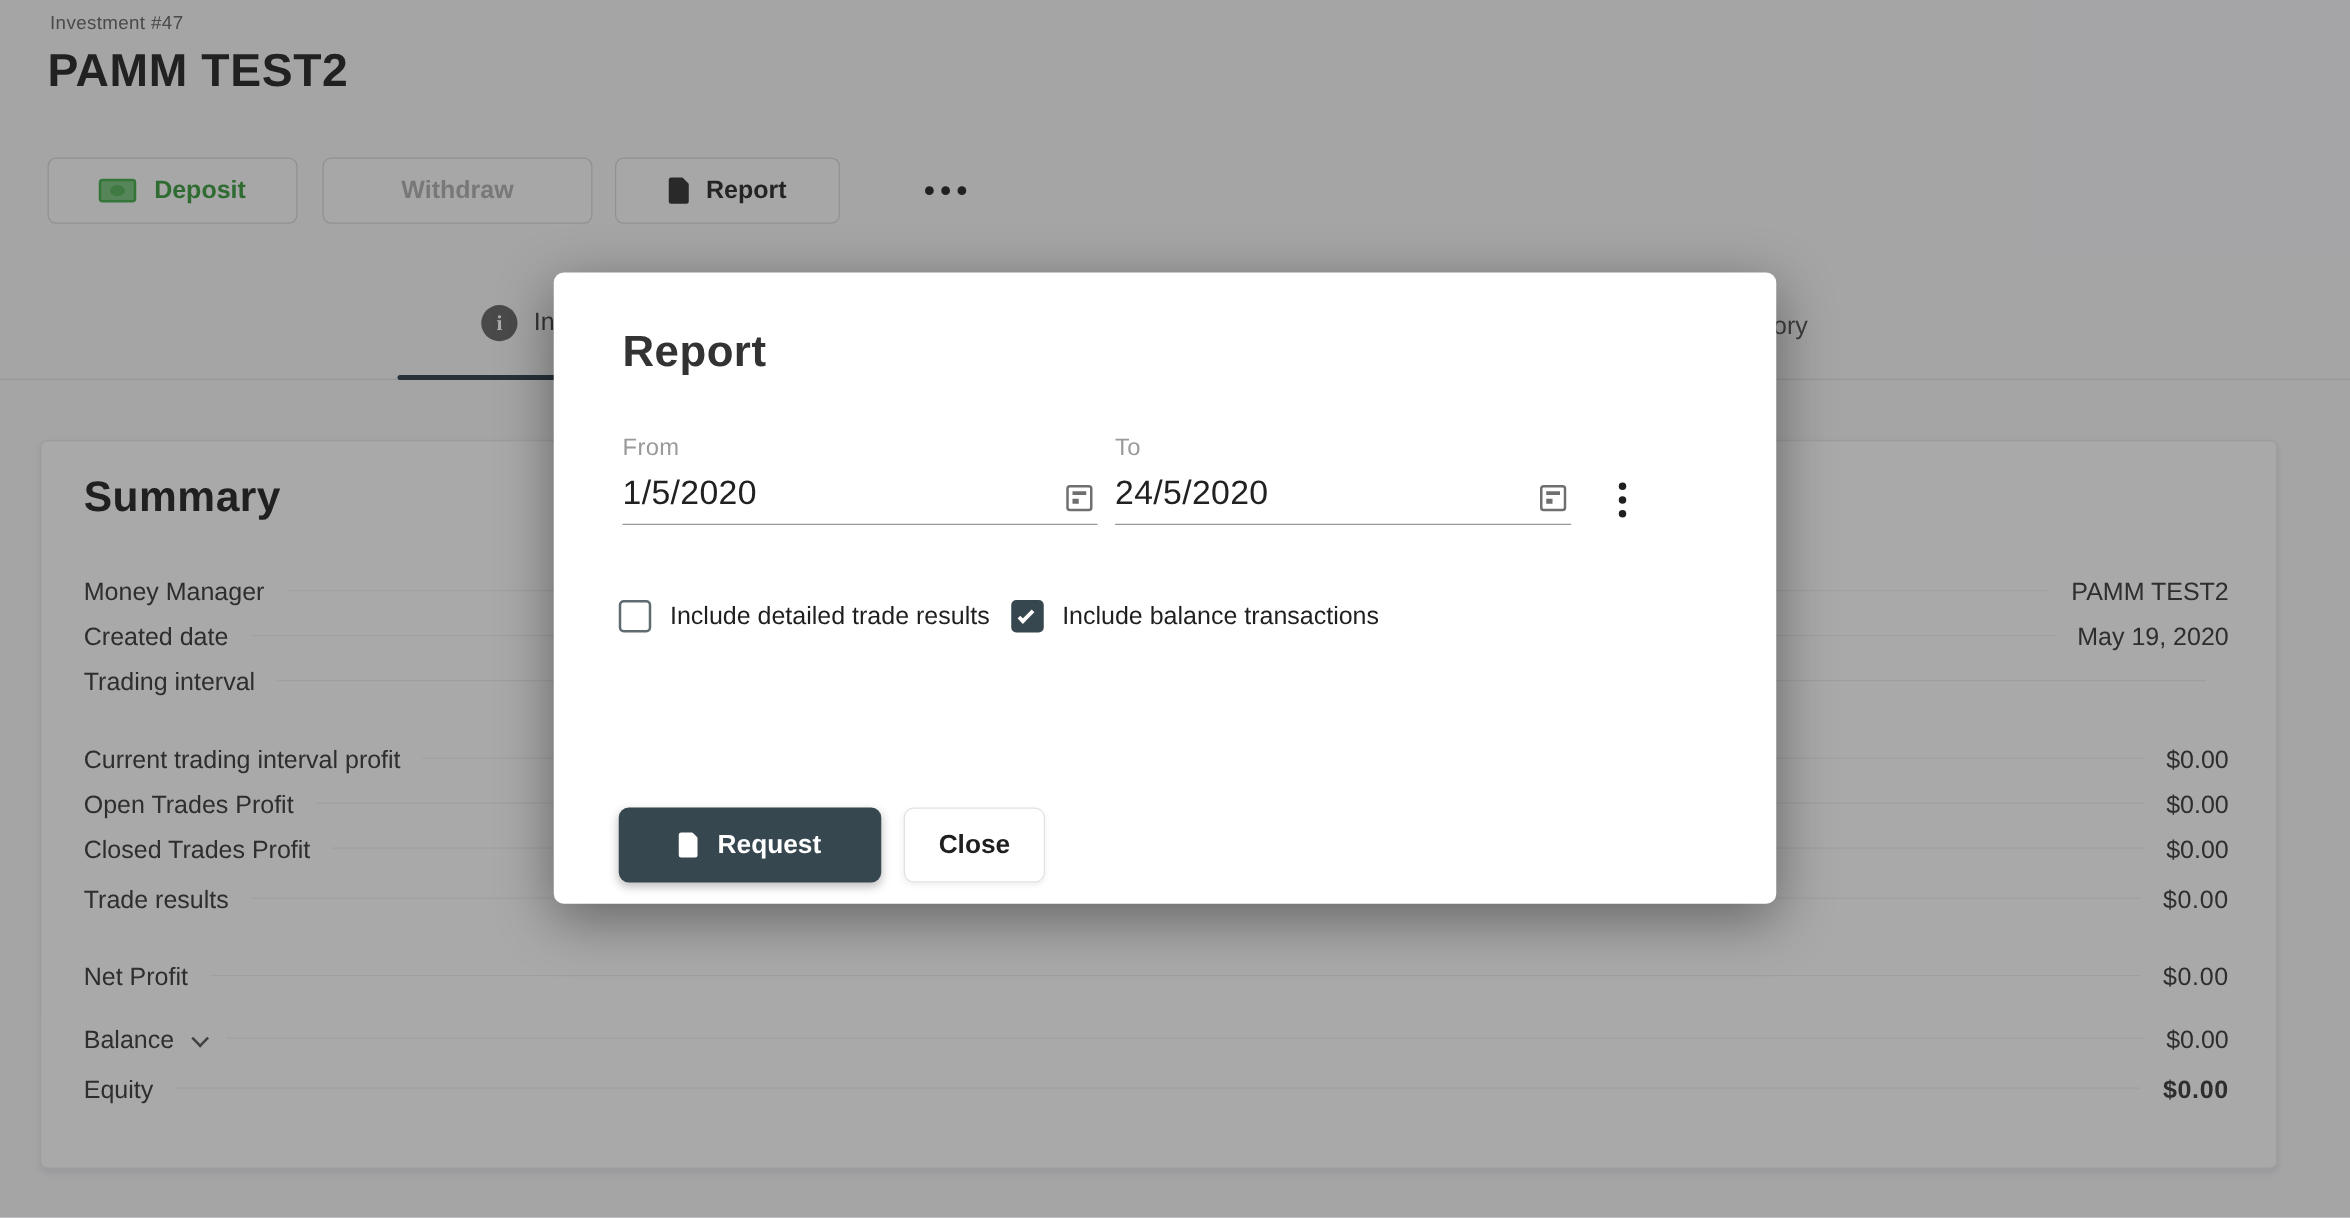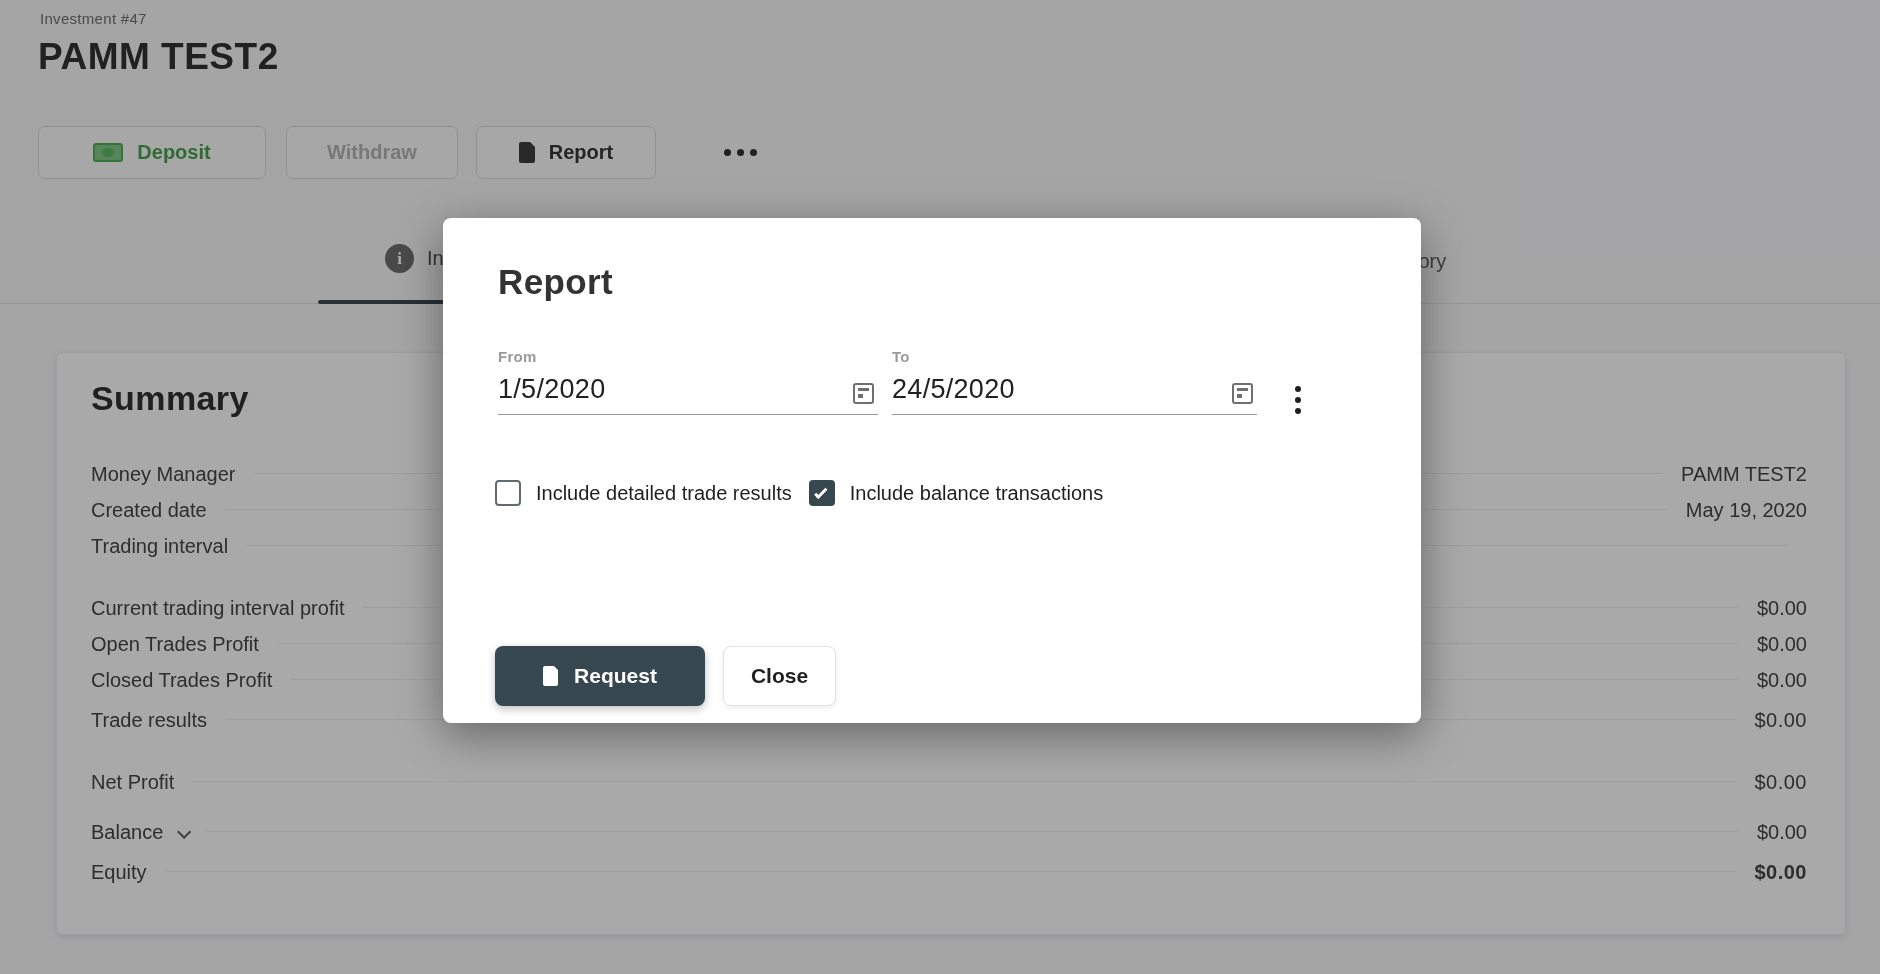--- a/index.html
+++ b/index.html
@@ -14,22 +14,22 @@
 
   .breadcrumb { position:absolute; left:40px; top:10px; font-size:15px; color:#6e6e6e; letter-spacing:.3px; }
   .page-title { position:absolute; left:38px; top:36px; font-size:37px; font-weight:600; color:#2f2f2f; letter-spacing:.5px; }
 
   .toolbar { position:absolute; left:38px; top:125px; height:55px; display:flex; align-items:center; }
   .btn {
     height:53px; display:inline-flex; align-items:center; justify-content:center;
     background:#fbfbfb; border:1px solid #d9d9d9; border-radius:7px;
     font-size:20px; cursor:pointer; padding:0 26px; gap:14px;
   }
-  .btn-deposit { width:228px; color:#43a047; font-weight:600; }
-  .btn-withdraw { width:172px; margin-left:20px; color:#b3b3b3; font-weight:600; }
+  .btn-deposit { width:200px; color:#43a047; font-weight:600; }
+  .btn-withdraw { width:216px; margin-left:20px; color:#b3b3b3; font-weight:600; }
   .btn-report-open { width:180px; margin-left:18px; color:#333; font-weight:600; }
   .more-btn { margin-left:62px; display:flex; gap:6px; cursor:pointer; padding:10px 6px; }
   .more-btn i { width:7px; height:7px; border-radius:50%; background:#2e2e2e; }
 
   
   .banknote { width:30px; height:19px; background:#81c784; border:2px solid #4caf50; border-radius:3px; position:relative; }
   .banknote::after { content:""; position:absolute; left:7px; top:3px; width:12px; height:9px; background:#4caf50; border-radius:50%; opacity:.7; }
 
   
   .doc-icon { width:16px; height:21px; background:#3a3a3a; border-radius:2px; position:relative; }
@@ -39,21 +39,21 @@
   .tabbar-line { position:absolute; left:0; top:303px; width:100%; height:1px; background:#e2e2e2; }
   .tab-indicator { position:absolute; left:318px; top:300px; width:250px; height:4px; background:#37474f; border-radius:2px; }
   .tab-info { position:absolute; left:385px; top:244px; display:flex; align-items:center; gap:13px; cursor:pointer; }
   .info-circle { width:29px; height:29px; border-radius:50%; background:#6d6d6d; color:#fff; font-size:17px; font-weight:700;
                  display:flex; align-items:center; justify-content:center; font-family:"Liberation Serif",serif; }
   .tab-label { font-size:20px; color:#4a4a4a; }
   .tab-history { position:absolute; left:1384px; top:250px; font-size:20px; color:#5a5a5a; cursor:pointer; }
 
   
   .card {
-    position:absolute; left:56px; top:352px; width:1790px; height:583px;
+    position:absolute; left:32px; top:352px; width:1790px; height:583px;
     background:#fdfdfd; border:1px solid #ececec; border-radius:6px;
     box-shadow:0 3px 6px rgba(0,0,0,.08); padding:26px 38px 0 34px;
   }
   .card-title { font-size:34px; font-weight:600; color:#2d2d2d; letter-spacing:.4px; }
   .card-sub { margin-top:9px; font-size:16px; color:#8d8d8d; letter-spacing:.2px; }
 
   .rows { margin-top:38px; }
   .srow { display:flex; align-items:baseline; line-height:36px; font-size:20px; color:#424242; }
   .srow .leader { flex:1; margin:0 18px; border-bottom:1px solid rgba(0,0,0,.055); transform:translateY(-7px); }
   .srow .val { font-size:20px; color:#424242; white-space:nowrap; }
@@ -71,21 +71,21 @@
   .modal {
     position:absolute; left:443px; top:218px; width:978px; height:505px; z-index:50;
     background:#fff; border-radius:8px; box-shadow:0 12px 45px rgba(0,0,0,.4);
   }
   .m-title { position:absolute; left:55px; top:44px; font-size:35px; font-weight:600; color:#333; letter-spacing:.4px; }
 
   .fields { position:absolute; left:55px; top:130px; display:flex; align-items:flex-start; }
   .field { position:relative; border-bottom:1px solid #9a9a9a; padding-bottom:9px; }
   .field-from { width:380px; }
   .field-to { width:365px; margin-left:14px; }
-  .f-label { font-size:15px; color:#9a9a9a; letter-spacing:.3px;font-weight:bold; }
+  .f-label { font-size:19px; color:#9a9a9a; letter-spacing:.3px; }
   .f-value { margin-top:9px; font-size:27px; color:#212121; letter-spacing:.3px; }
   .cal-icon { position:absolute; right:4px; bottom:10px; width:21px; height:21px; border:2px solid #6f6f6f; border-radius:3px; cursor:pointer; }
   .cal-icon::before { content:""; position:absolute; left:3px; right:3px; top:3px; height:3px; background:#6f6f6f; }
   .cal-icon::after { content:""; position:absolute; left:3px; top:9px; width:5px; height:4px; background:#6f6f6f; }
   .kebab { margin-left:30px; margin-top:34px; display:flex; flex-direction:column; gap:5px; cursor:pointer; padding:4px 8px; }
   .kebab i { width:6px; height:6px; border-radius:50%; background:#1f1f1f; }
 
   .checks { position:absolute; left:52px; top:262px; display:flex; flex-direction:row; gap:17px; }
   .checkrow { display:flex; align-items:center; gap:15px; cursor:pointer; }
   .checkbox { width:26px; height:26px; border-radius:4px; border:2px solid #5f6b70; background:#fff;

